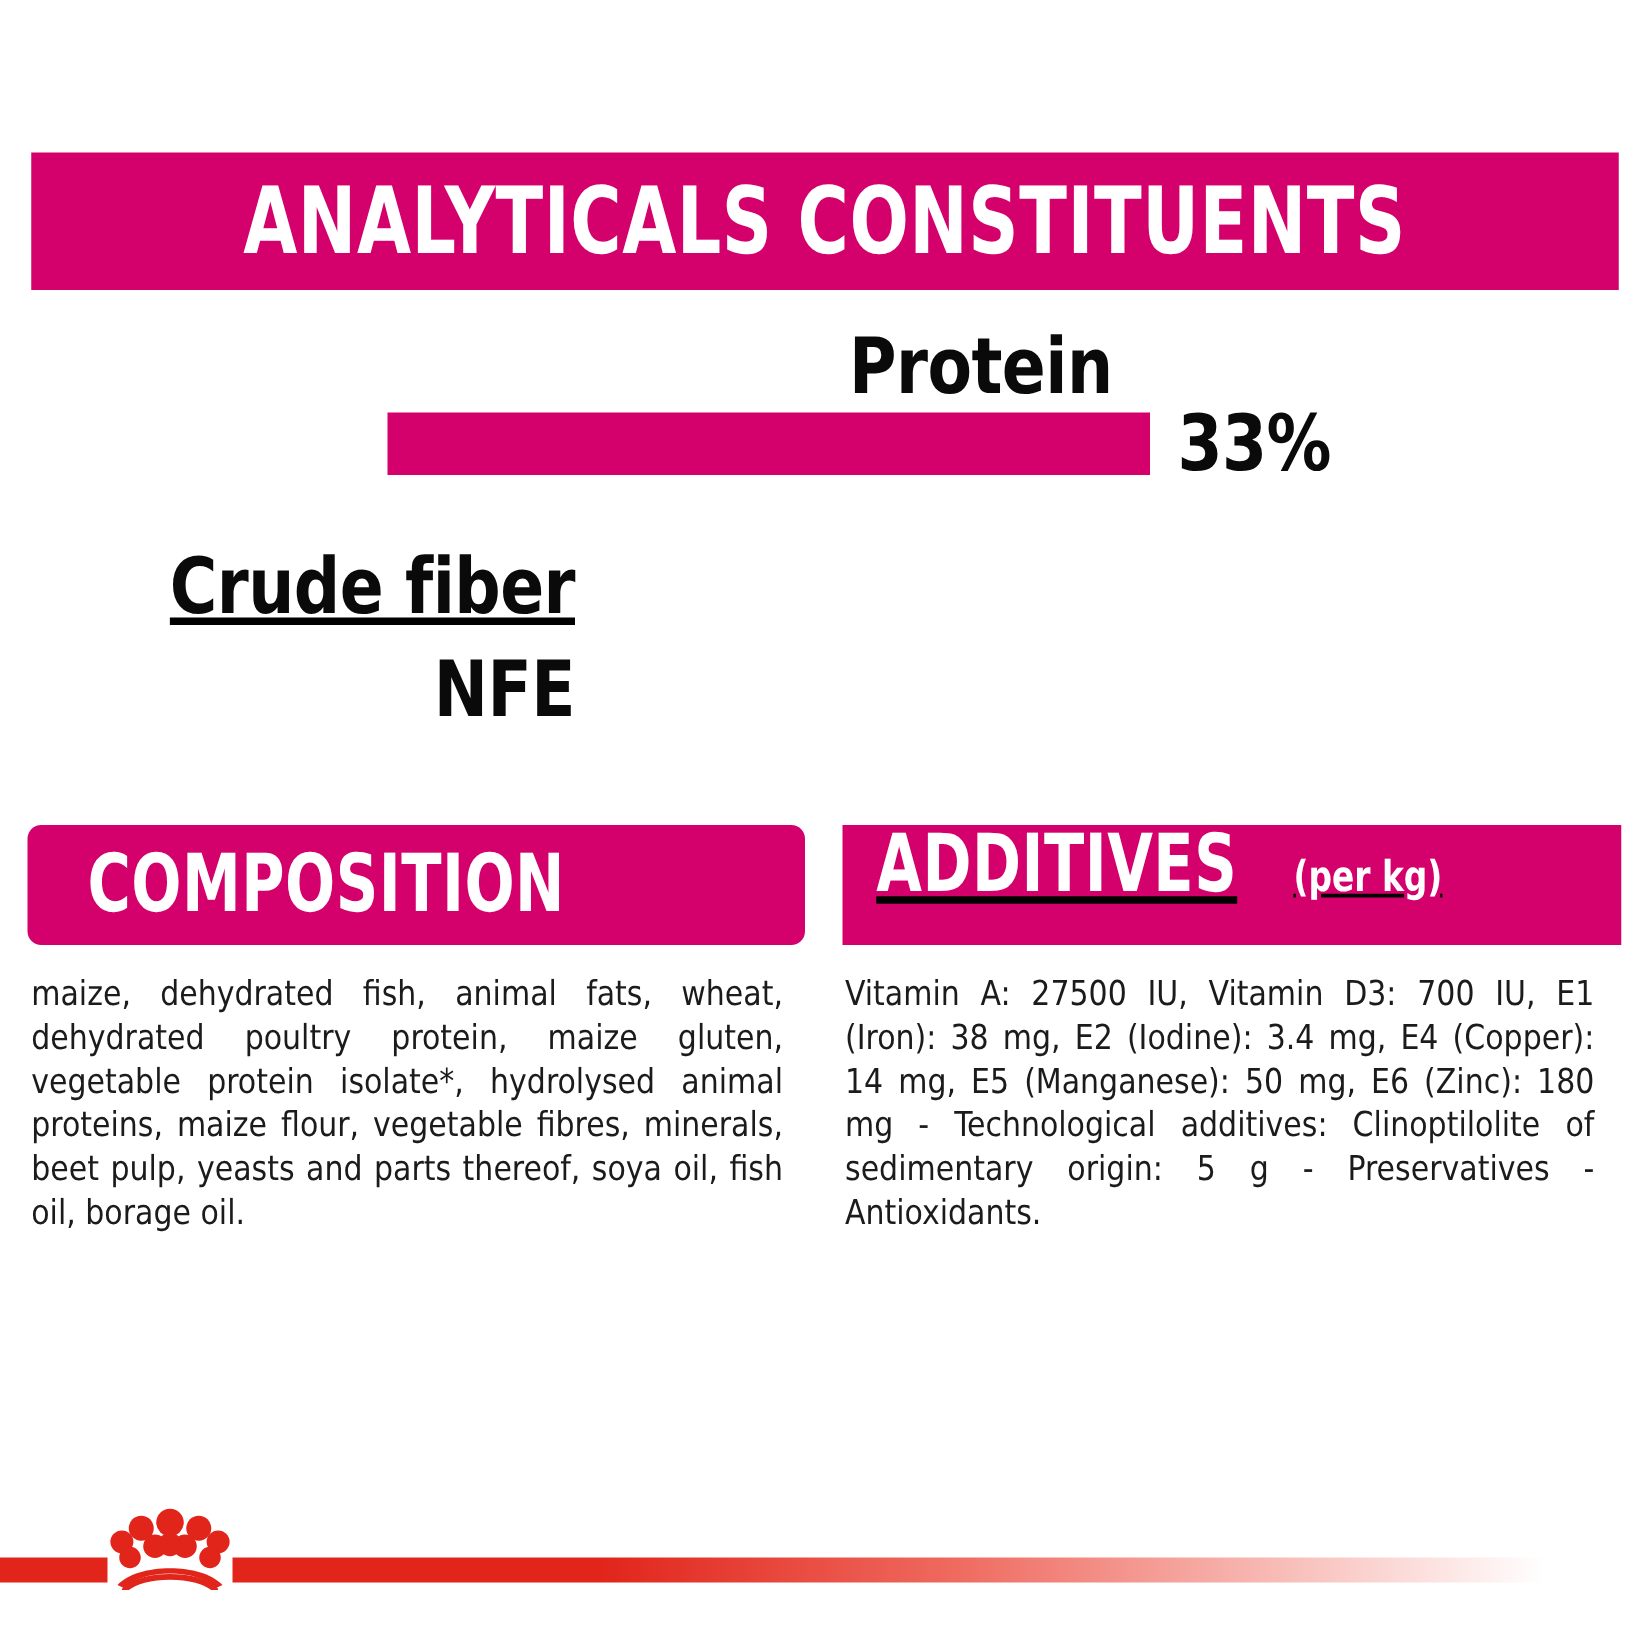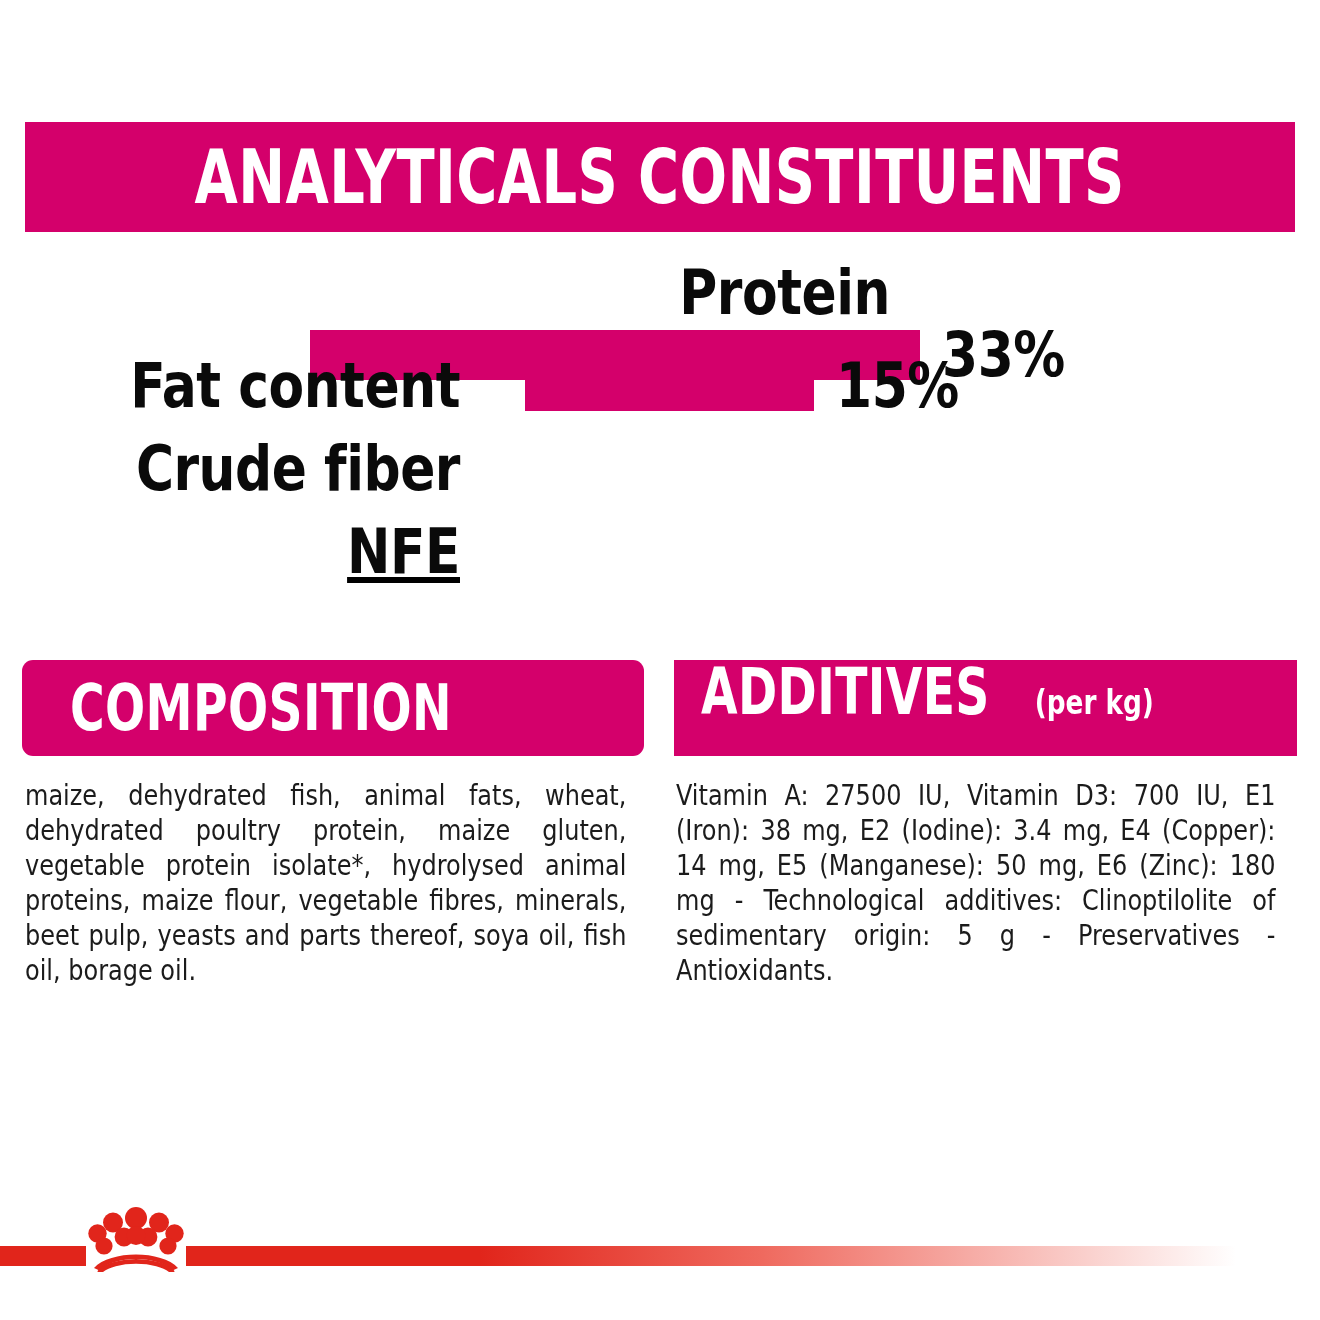--- a/index.html
+++ b/index.html
@@ -133,20 +133,21 @@
     line-height: 1;
     transform: scaleX(0.86);
     transform-origin: left baseline;
     white-space: nowrap;
     margin-left: -28px;
   }
   .banner-inner {
     display: flex;
     align-items: baseline;
     width: 100%;
+    text-decoration: underline;
   }
 
   
   .body-text {
     position: absolute;
     color: #1b1b1b;
     font-family: "Liberation Sans Narrow", "DejaVu Sans Condensed", "Liberation Sans", sans-serif;
     font-size: 27.5px;
     line-height: 35px;
     text-align: justify;
@@ -200,33 +201,26 @@
 <div id="constituents-chart">
 
   <div class="chart-row" style="top:0px;flex-direction:column;">
     <span class="chart-label">Protein</span>
     <span class="chart-bar-wrap">
       <span class="chart-bar" style="width: 610px; background: rgb(212, 0, 107);"></span>
       <span class="chart-value">33%</span>
     </span>
   </div>
 
-  <div class="chart-row" style="top:83px;">
-    <span class="chart-label">Fat content</span>
-    <span class="chart-bar-wrap">
-      <span class="chart-bar" style="width: 289px; background: rgb(212, 0, 107);"></span>
-      <span class="chart-value">15%</span>
-    </span>
-  </div>
-
-  <div class="chart-row" style="top:166px;">
+
+  <div class="chart-row" style="top:166px;text-decoration:underline;">
     <span class="chart-label">Crude fiber</span>
   </div>
 
-  <div class="chart-row" style="top:249px;text-decoration:underline;">
+  <div class="chart-row" style="top:249px;">
     <span class="chart-label">NFE</span>
   </div>
 
 </div>
 
 <div class="banner" id="composition-banner">
   <span class="banner-title">COMPOSITION</span>
 </div>
 
 <div class="body-text" id="composition-text">maize, dehydrated fish, animal fats, wheat, dehydrated poultry protein, maize gluten, vegetable protein isolate*, hydrolysed animal proteins, maize flour, vegetable fibres, minerals, beet pulp, yeasts and parts thereof, soya oil, fish oil, borage oil.</div>

